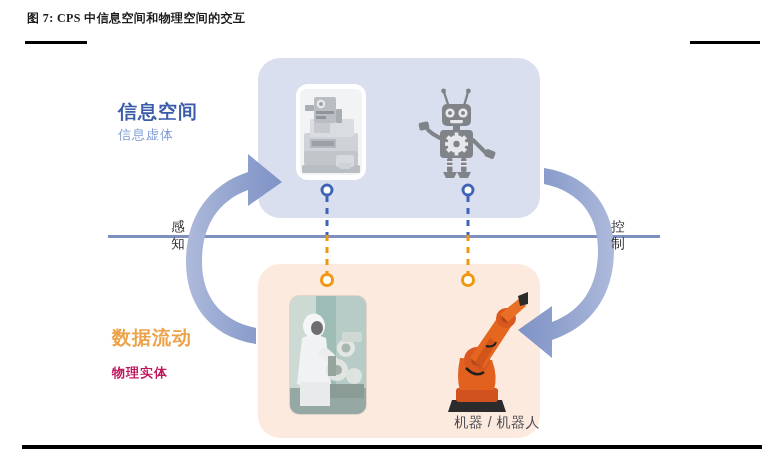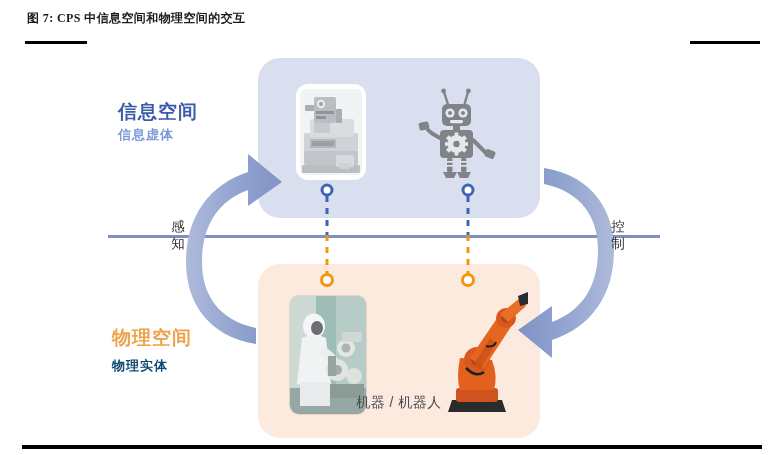--- a/index.html
+++ b/index.html
@@ -153,42 +153,42 @@
     width: 140px;
   }
   #cyber-label .label-main {
     font-size: 19px;
     font-weight: bold;
     color: #3a5ba8;
     letter-spacing: 1px;
   }
   #cyber-label .label-sub {
     font-size: 13px;
-    font-weight: bold;
+    font-weight: normal;
     color: #7c9ad6;
     letter-spacing: 1px;
     margin-top: 3px;
   }
   #physical-label {
     left: 112px;
     top: 278px;
     width: 150px;
   }
   #physical-label .label-main {
     font-size: 19px;
     font-weight: bold;
     color: #eda24a;
     letter-spacing: 1px;
   }
   #physical-label .label-sub {
     font-size: 13px;
     font-weight: bold;
-    color: #0c4a6e;
+    color: #be185d;
     letter-spacing: 1px;
-    margin-top: 8px;
+    margin-top: 15px;
   }
 
   
   .side-label {
     position: absolute;
     width: 20px;
     text-align: center;
     font-size: 13.5px;
     color: #2c2c2c;
     line-height: 17px;
@@ -203,23 +203,23 @@
     top: 176px;
     font-size: 16px;
     font-weight: bold;
     color: #c8102e;
     letter-spacing: 1.5px;
     white-space: nowrap;
   }
   #machines-caption {
     position: absolute;
     left: 258px;
-    top: 346px;
+    top: 366px;
     width: 282px;
-    text-align: center;
+    text-align: right;
     font-size: 14px;
     color: #4a4a52;
     letter-spacing: 0.5px;
   }
 
   
   .overlay {
     position: absolute;
     left: 0;
     top: 0;
@@ -441,21 +441,21 @@
       <circle cx="468" cy="232" r="5.5" fill="#ffffff" stroke="#f0960f" stroke-width="3"></circle>
     </g>
   </svg>
 
   <div class="label-block" id="cyber-label">
     <div class="label-main">信息空间</div>
     <div class="label-sub">信息虚体</div>
   </div>
 
   <div class="label-block" id="physical-label">
-    <div class="label-main">物理空间</div>
+    <div class="label-main">数据流动</div>
     <div class="label-sub">物理实体</div>
   </div>
 
   <div class="side-label" id="sense-label">
     <div>感</div>
     <div>知</div>
   </div>
   <div class="side-label" id="control-label">
     <div>控</div>
     <div>制</div>

